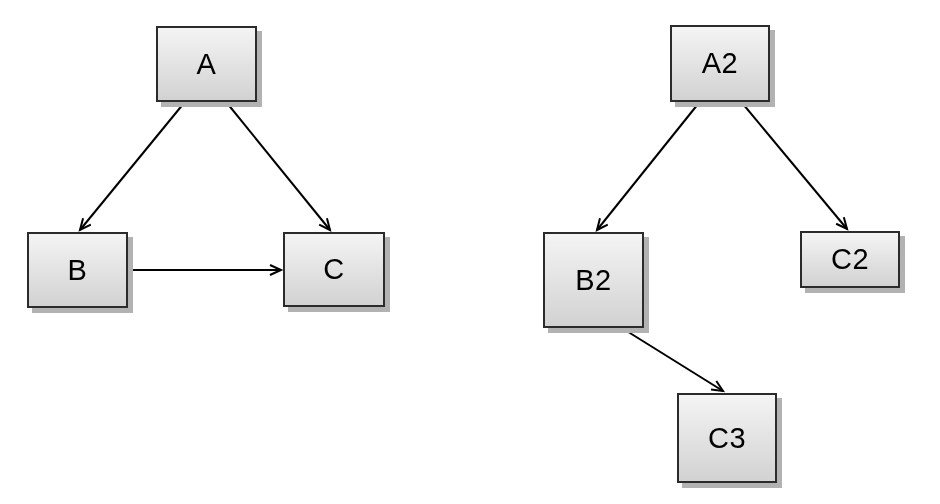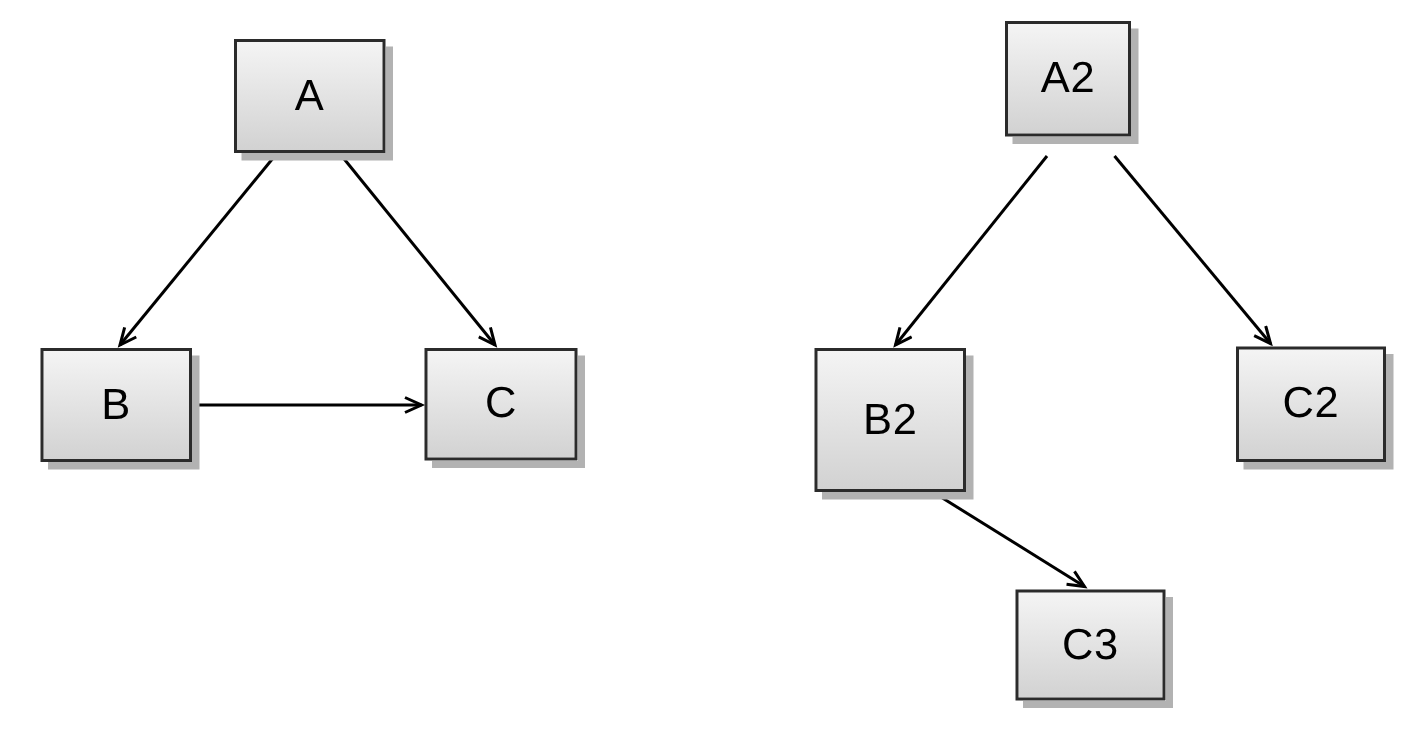--- a/index.html
+++ b/index.html
@@ -80,26 +80,26 @@
   <div class="nodes-layer">
       <div class="node" style="left: 156px; top: 26px; width: 101px; height: 76px;">
         <span>A</span>
       </div>
       <div class="node" style="left: 27px; top: 232px; width: 101px; height: 76px;">
         <span>B</span>
       </div>
       <div class="node" style="left: 283px; top: 232px; width: 102px; height: 75px;">
         <span>C</span>
       </div>
-      <div class="node" style="left: 670px; top: 14px; width: 84px; height: 77px;">
+      <div class="node" style="left: 670px; top: 25px; width: 100px; height: 77px;">
         <span>A2</span>
       </div>
       <div class="node" style="left: 543px; top: 232px; width: 101px; height: 96px;">
         <span>B2</span>
       </div>
-      <div class="node" style="left: 824px; top: 231px; width: 100px; height: 77px;">
+      <div class="node" style="left: 800px; top: 231px; width: 100px; height: 57px;">
         <span>C2</span>
       </div>
-      <div class="node" style="left: 677px; top: 393px; width: 100px; height: 74px;">
+      <div class="node" style="left: 677px; top: 393px; width: 100px; height: 90px;">
         <span>C3</span>
       </div>
     </div>
 </div>
 
 </body></html>

